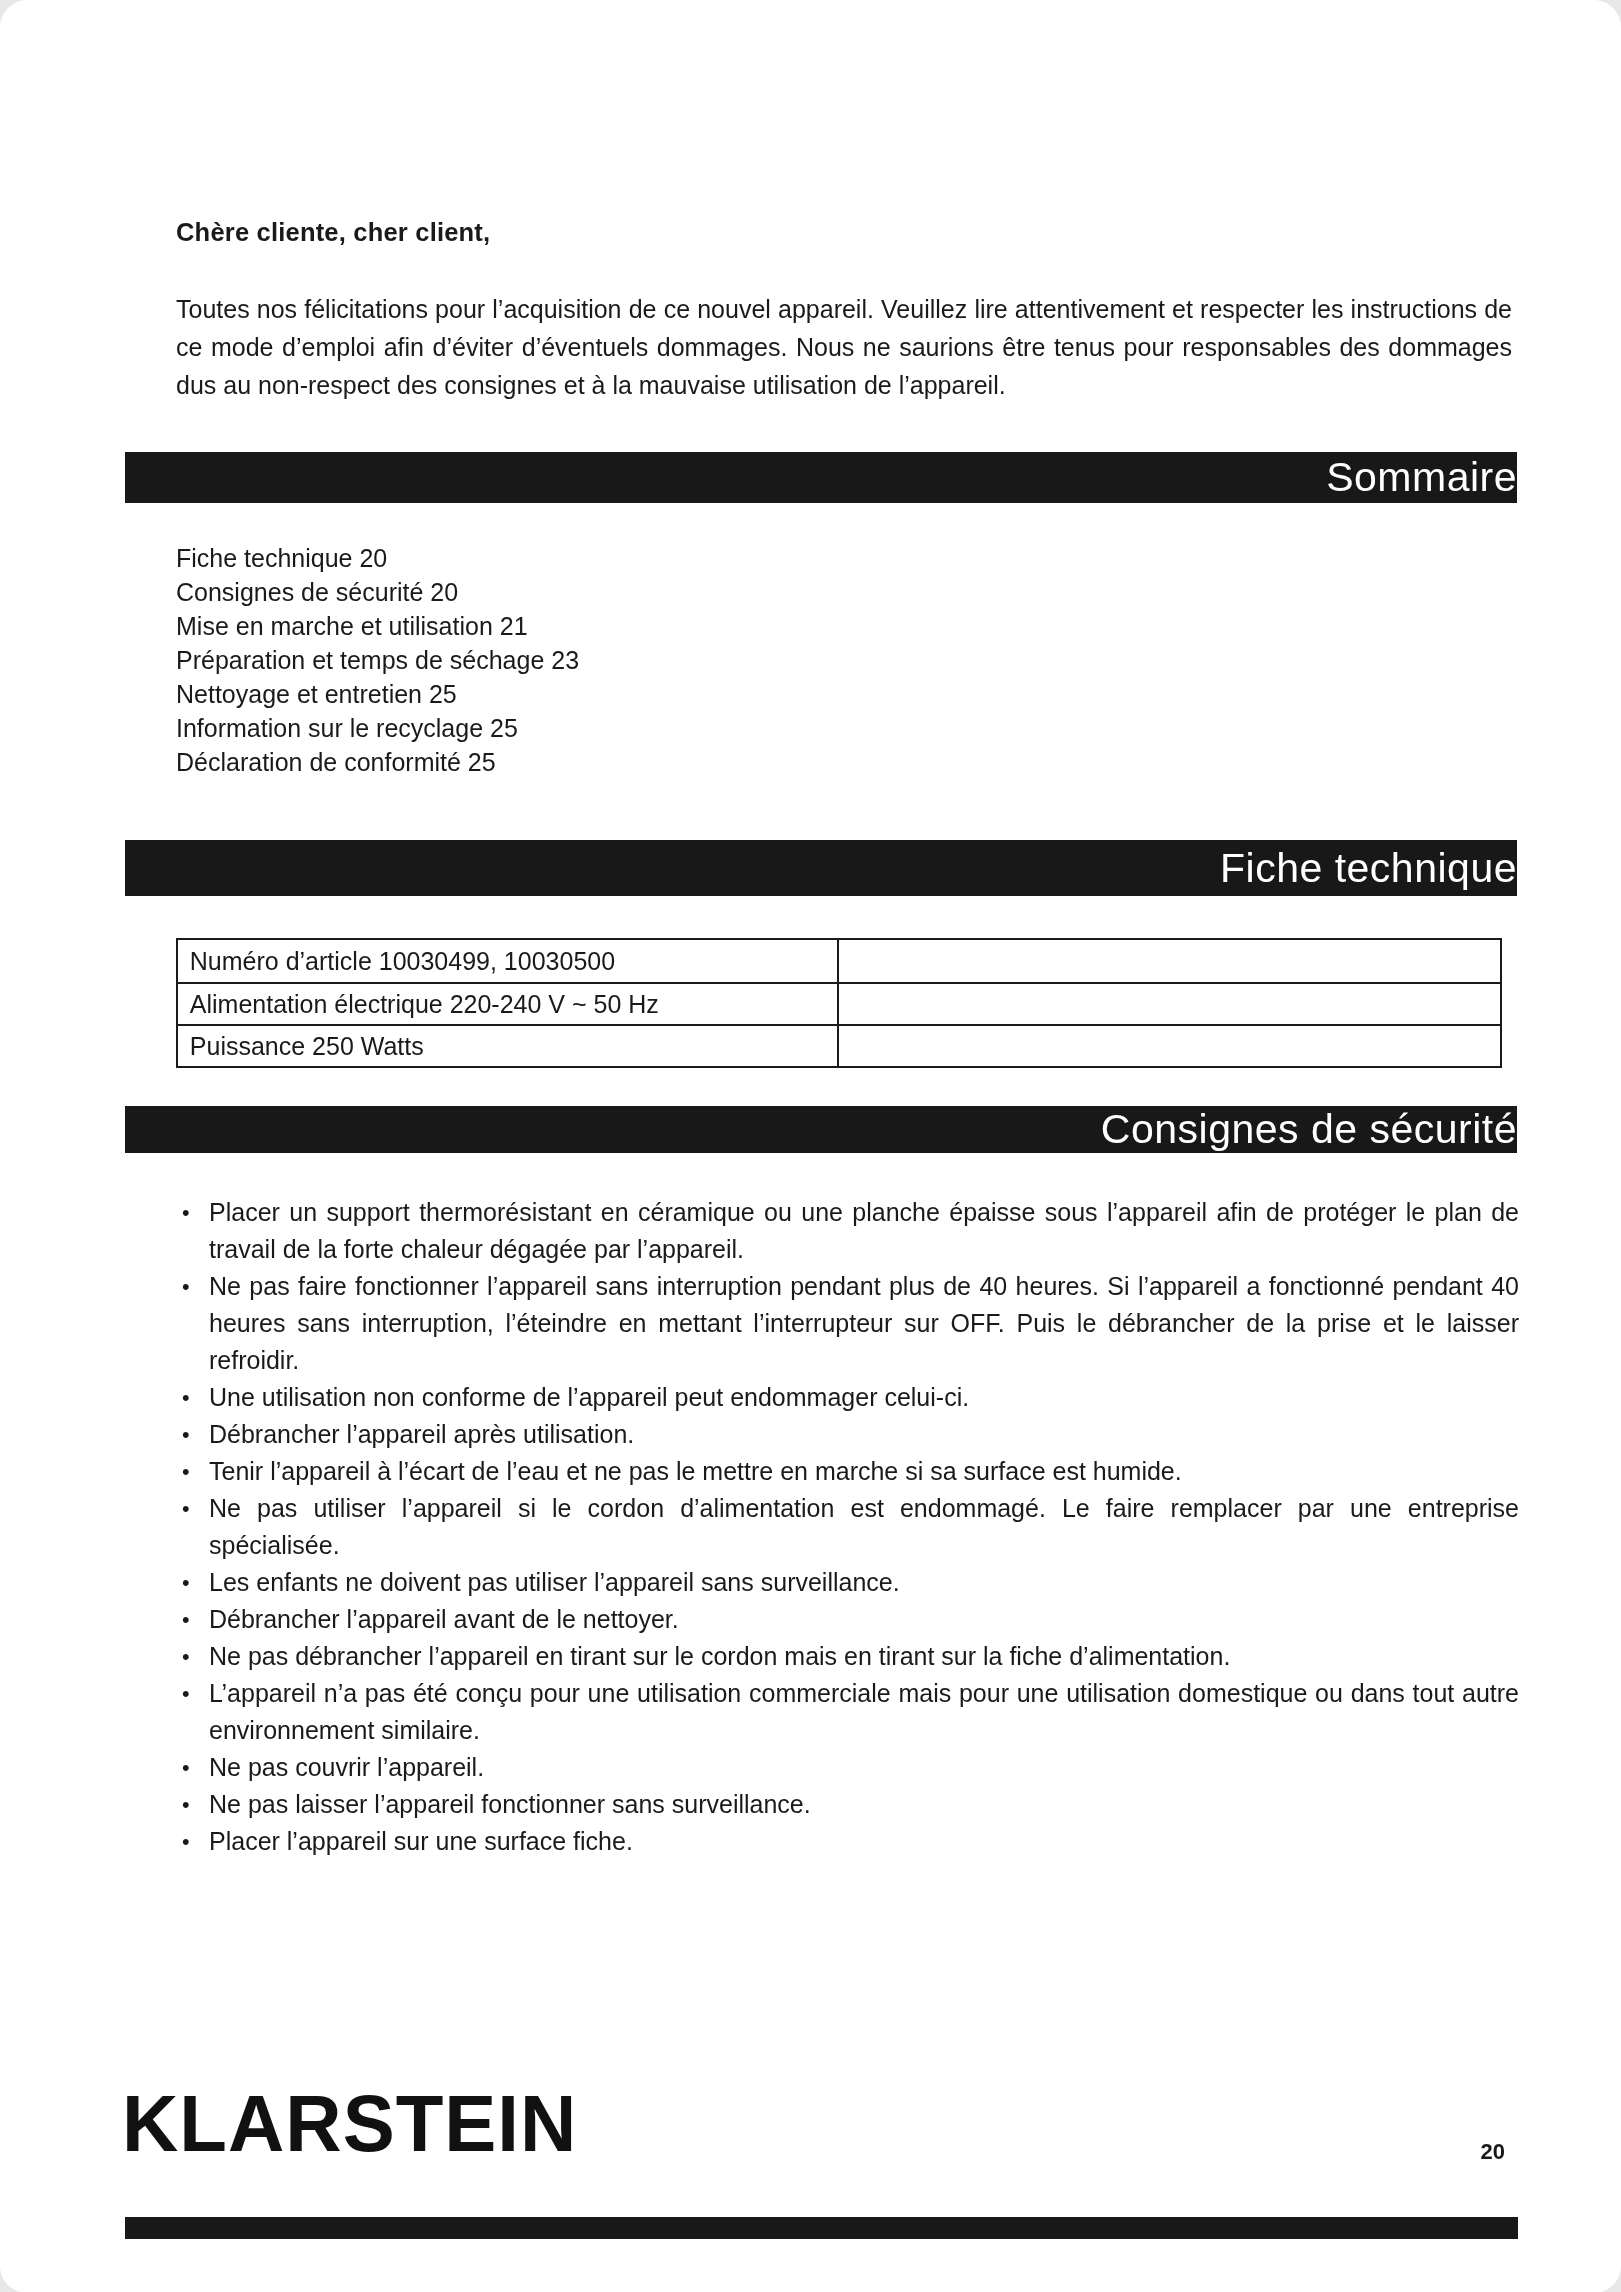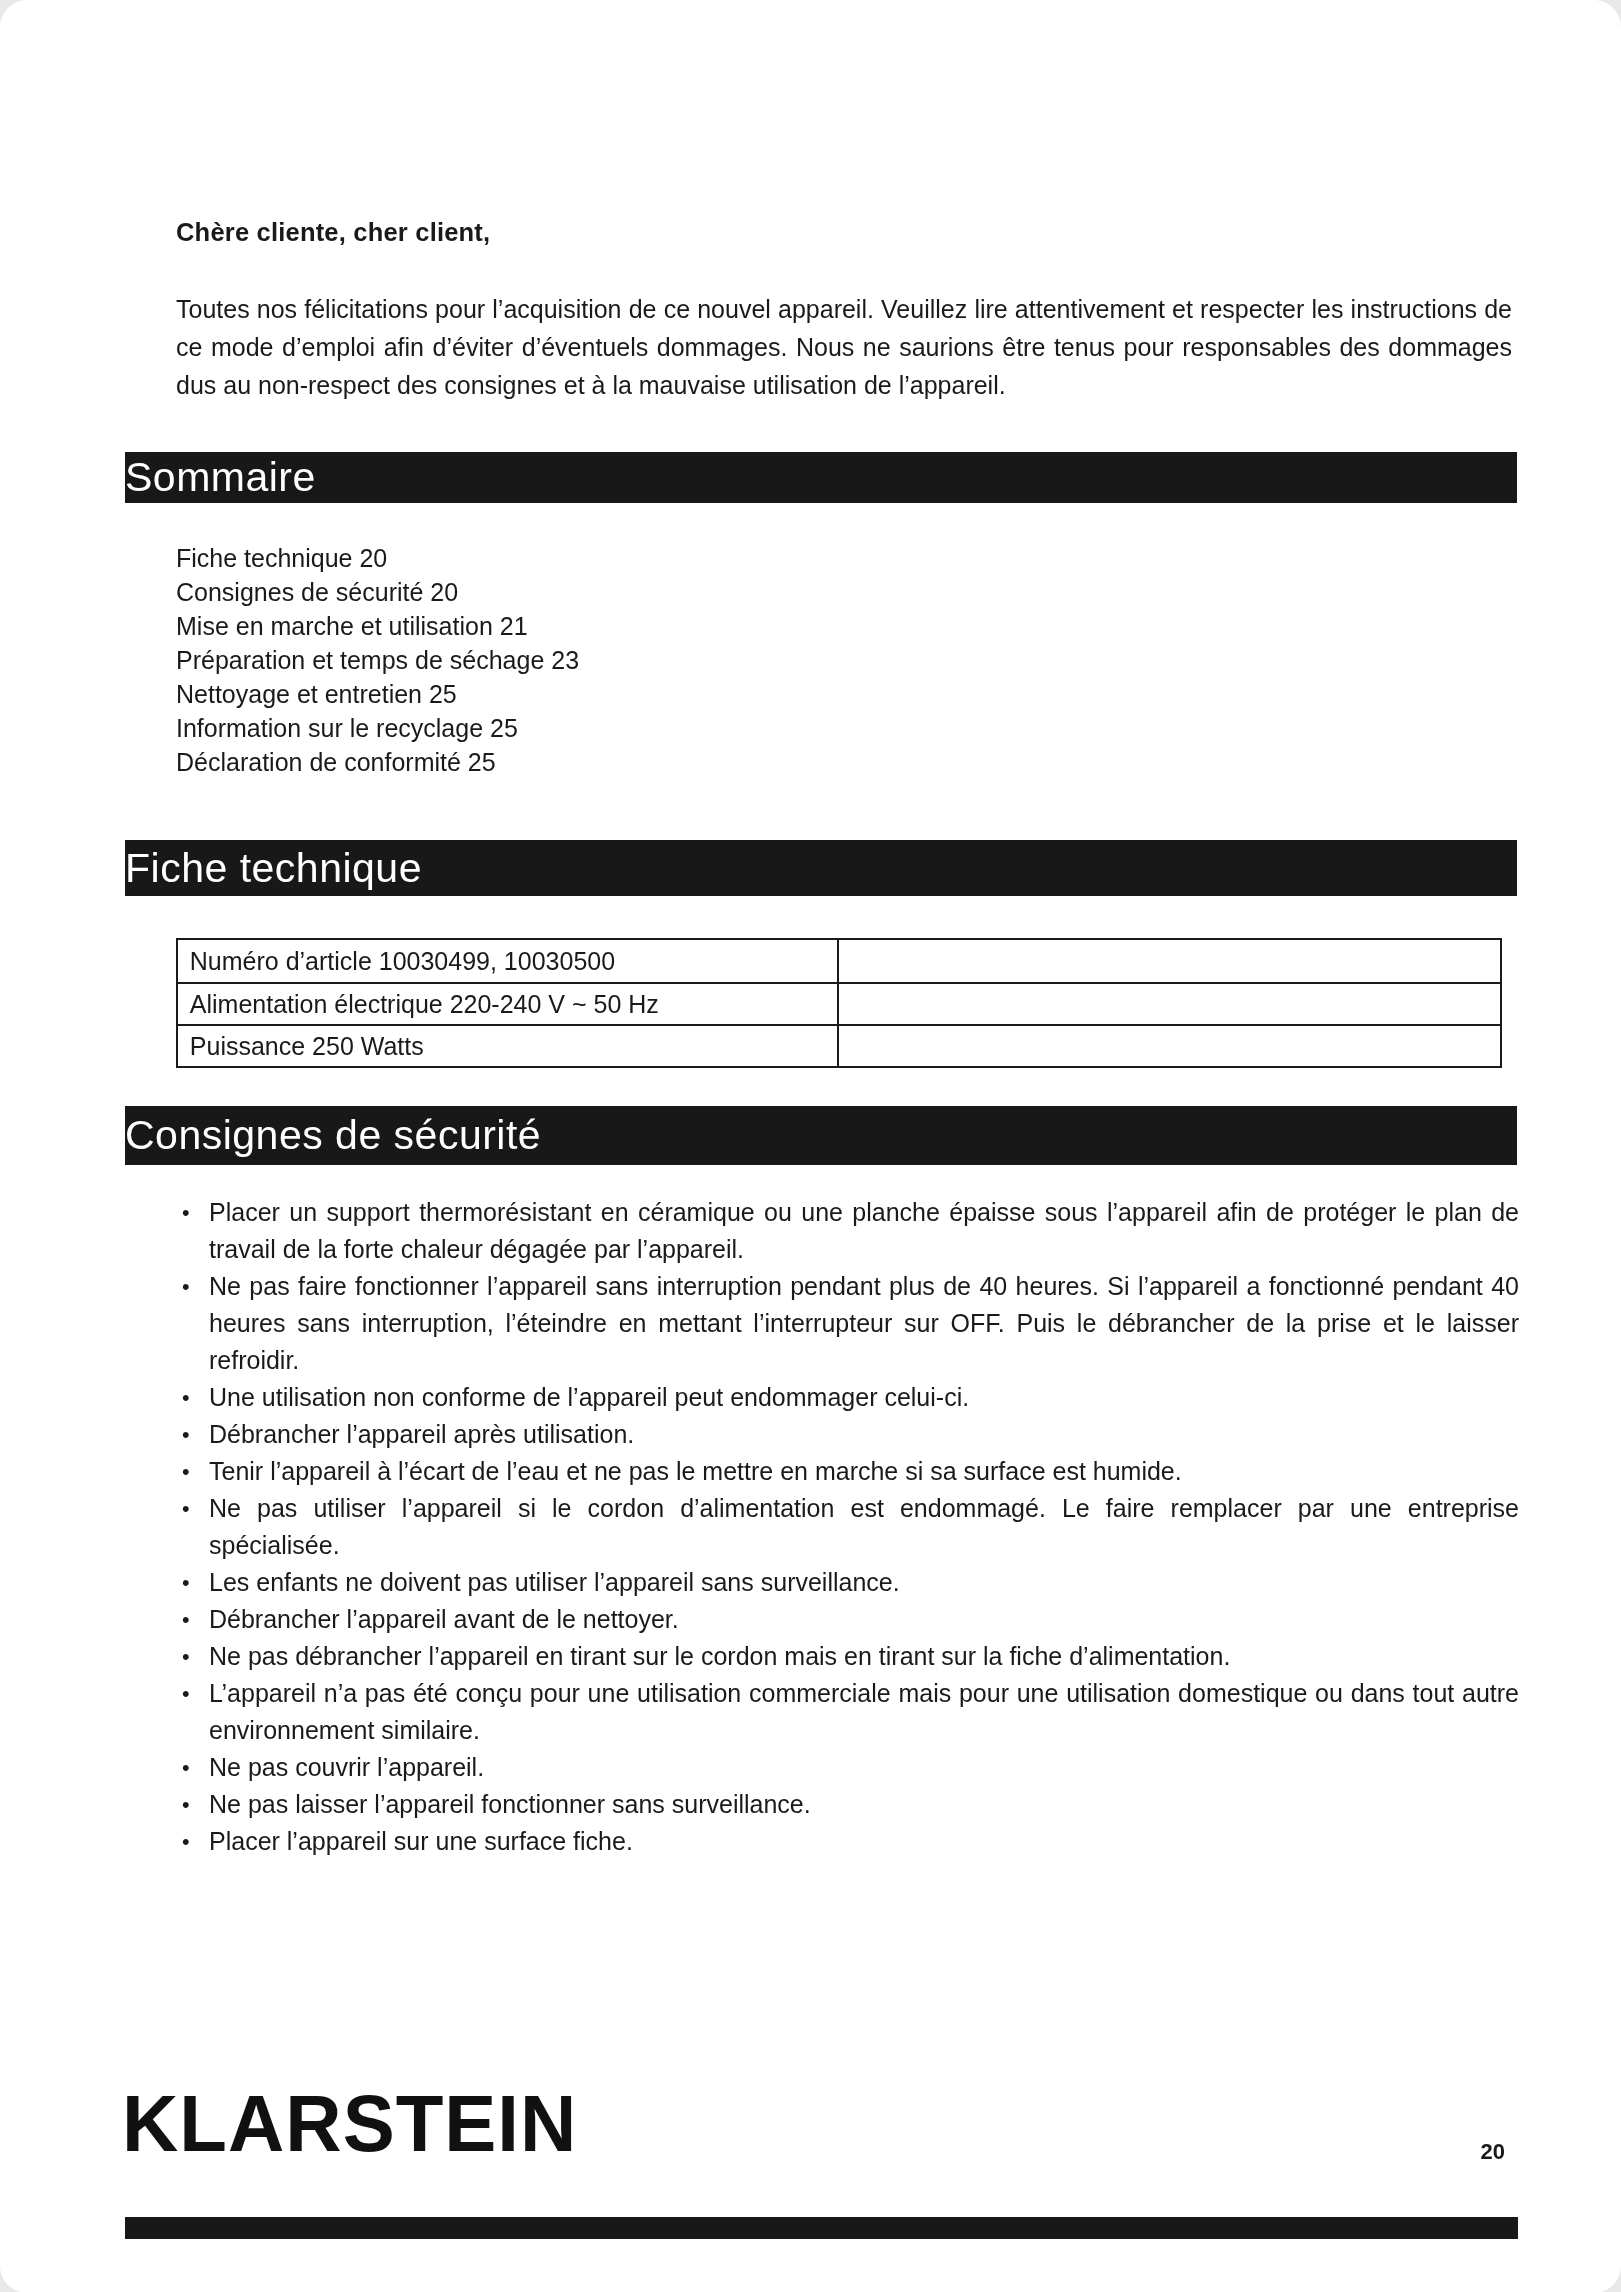--- a/index.html
+++ b/index.html
@@ -35,28 +35,28 @@
   }
 
   .banner {
     position: absolute;
     left: 125px;
     width: 1392px;
     background: #181818;
     color: #ffffff;
     display: flex;
     align-items: center;
-    justify-content: flex-start;
+    justify-content: flex-end;
     font-size: 41px;
     font-weight: 400;
     letter-spacing: 0.5px;
   }
   .banner-sommaire  { top: 452px;  height: 51px; }
   .banner-fiche     { top: 840px;  height: 56px; }
-  .banner-consignes { top: 1106px; height: 59px; }
+  .banner-consignes { top: 1106px; height: 47px; }
 
   .toc {
     position: absolute;
     left: 176px; top: 541px;
     list-style: none;
     font-size: 25px;
     line-height: 34px;
   }
 
   .spec-table {

